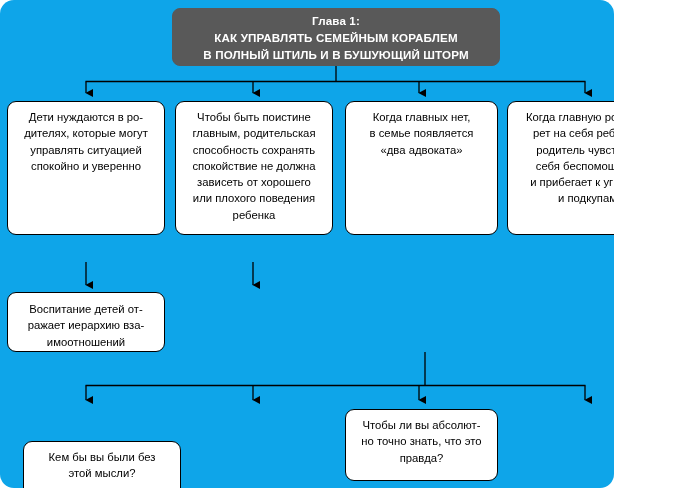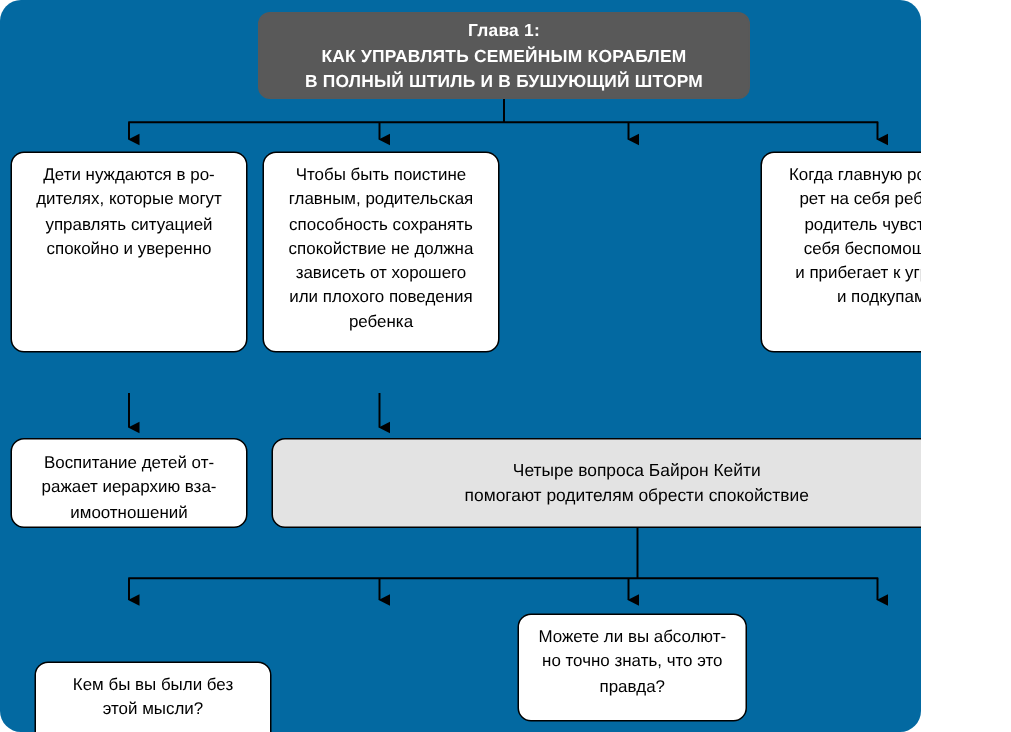--- a/index.html
+++ b/index.html
@@ -5,21 +5,21 @@
 <style>
   html, body {
     margin: 0;
     padding: 0;
     background: #ffffff;
   }
   #canvas {
     position: relative;
     width: 614px;
     height: 488px;
-    background: #0369a1;
+    background: #0ea5e9;
     font-family: "Liberation Sans", sans-serif;
     overflow: hidden;
     border-radius: 14px;
   }
   #wires {
     position: absolute;
     left: 0;
     top: 0;
     width: 674px;
     height: 488px;
@@ -129,37 +129,38 @@
 спокойствие не должна
 зависеть от хорошего
 или плохого поведения
 ребенка</div>
 
   <div class="node topal" style="left:7px; top:101px; width:158px; height:134px;">Дети нуждаются в ро-
 дителях, которые могут
 управлять ситуацией
 спокойно и уверенно</div>
 
+  <div class="node topal" style="left:345px; top:101px; width:153px; height:134px;">Когда главных нет,
+в семье появляется
+«два адвоката»</div>
 
   <div class="node topal" style="left:507px; top:101px; width:161px; height:134px;">Когда главную роль бе-
 рет на себя ребенок,
 родитель чувствует
 себя беспомощным
 и прибегает к угрозам
 и подкупам</div>
 
   <div class="node" style="left:7px; top:292px; width:158px; height:60px;">Воспитание детей от-
 ражает иерархию вза-
 имоотношений</div>
 
-  <div class="node shaded" style="left:181px; top:292px; width:487px; height:60px;">Четыре вопроса Байрон Кейти
-помогают родителям обрести спокойствие</div>
 
   <div class="node topal" style="left:23px; top:409px; width:158px; height:72px;margin-top:32px;">Кем бы вы были без
 этой мысли?</div>
 
 
-  <div class="node topal" style="left:345px; top:409px; width:153px; height:72px;">Можете ли вы абсолют-
+  <div class="node topal" style="left:345px; top:409px; width:153px; height:72px;">Чтобы ли вы абсолют-
 но точно знать, что это
 правда?</div>
 
 
 </div>
 
 </body></html>

